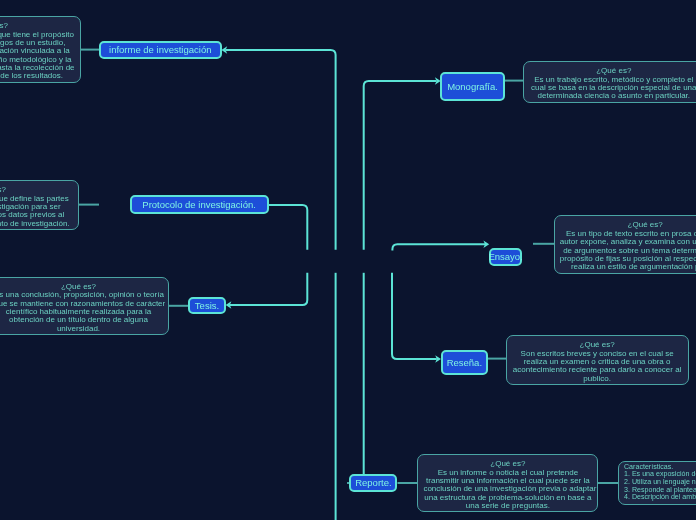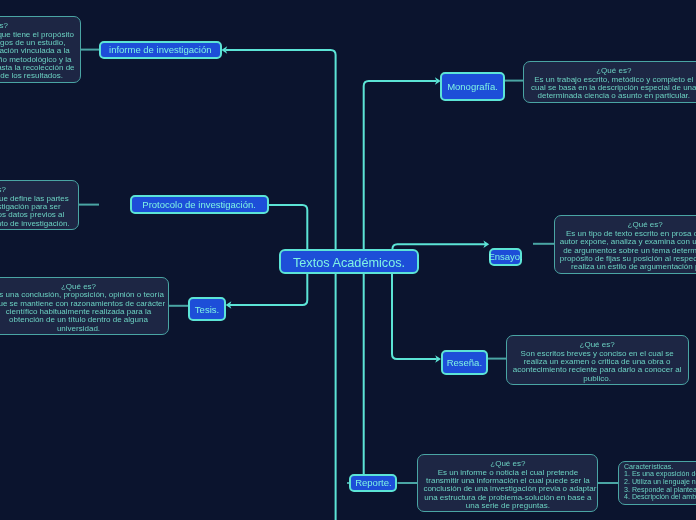--- a/index.html
+++ b/index.html
@@ -95,20 +95,19 @@
 una estructura de problema-solución en base a
 una serie de preguntas.</div>
   <div class="desc left" style="left:618px;top:460.9px;width:181px;font-size:7.1px;line-height:7.6px;padding-top:2px;padding-bottom:2px;">Características.
 1. Es una exposición de datos o hechos.
 2. Utiliza un lenguaje natural y claro.
 3. Responde al planteamiento del problema.
 4. Descripción del ambiente estudiado.</div>
 
   <div class="node" style="left:99px;top:41px;width:122.5px;height:17.5px;">informe de investigación</div>
   <div class="node" style="left:97.6px;top:195.3px;width:139px;height:18.4px;margin-left:32px;">Protocolo de investigación.</div>
-  <div class="node" style="left:188.1px;top:297.4px;width:37.8px;height:24px;">Tesis.</div>
-  <div class="node" style="left:278.6px;top:248.8px;width:140.9px;height:25px;font-size:12.7px;border-radius:6px;padding-top:2.5px;">Textos Académicos.</div>
+  <div class="node" style="left:188.1px;top:297.4px;width:37.8px;height:17px;">Tesis.</div>
   <div class="node" style="left:440.3px;top:71.6px;width:64.4px;height:29px;">Monografía.</div>
   <div class="node" style="left:489.1px;top:248px;width:33px;height:17.6px;">Ensayo.</div>
   <div class="node" style="left:441.1px;top:350.1px;width:46.5px;height:25px;">Reseña.</div>
   <div class="node" style="left:349.4px;top:474.2px;width:48px;height:17.5px;">Reporte.</div>
 
 </div>
 
 </body></html>

